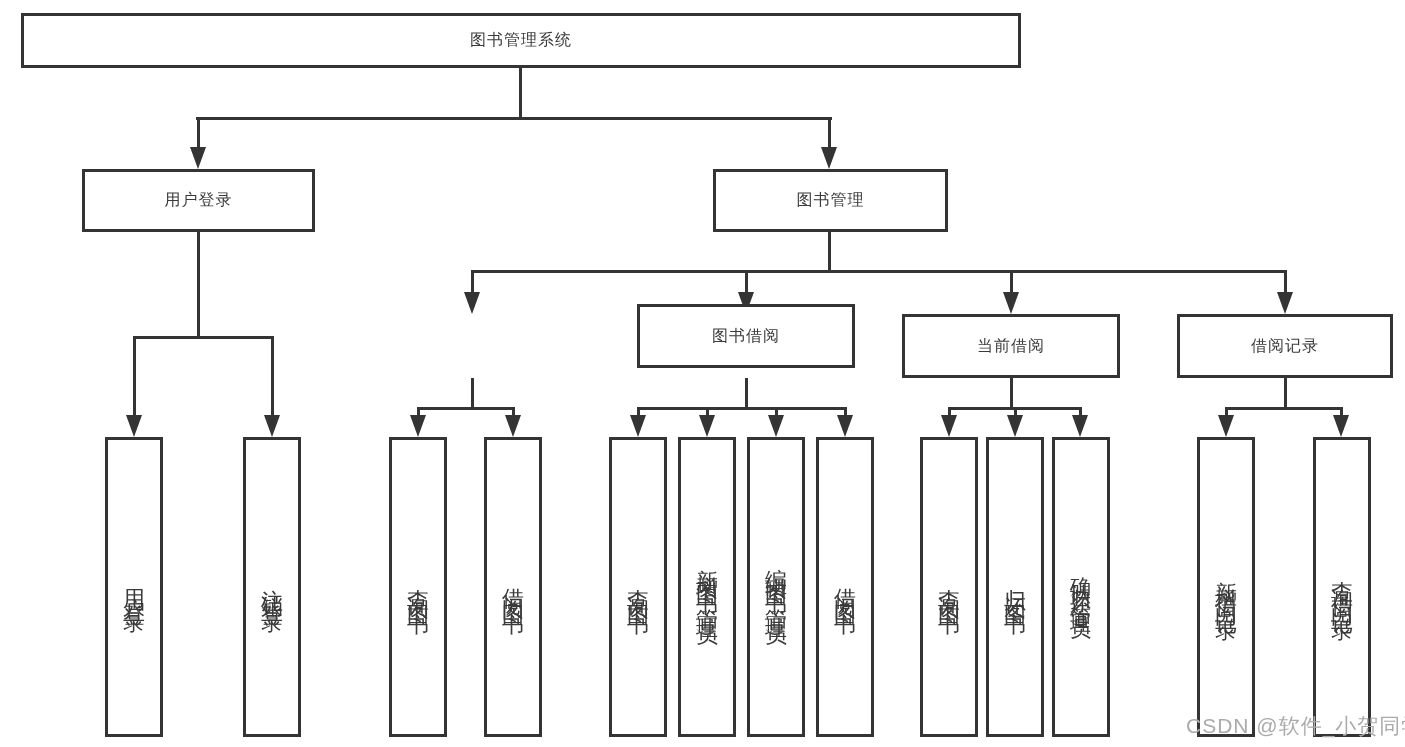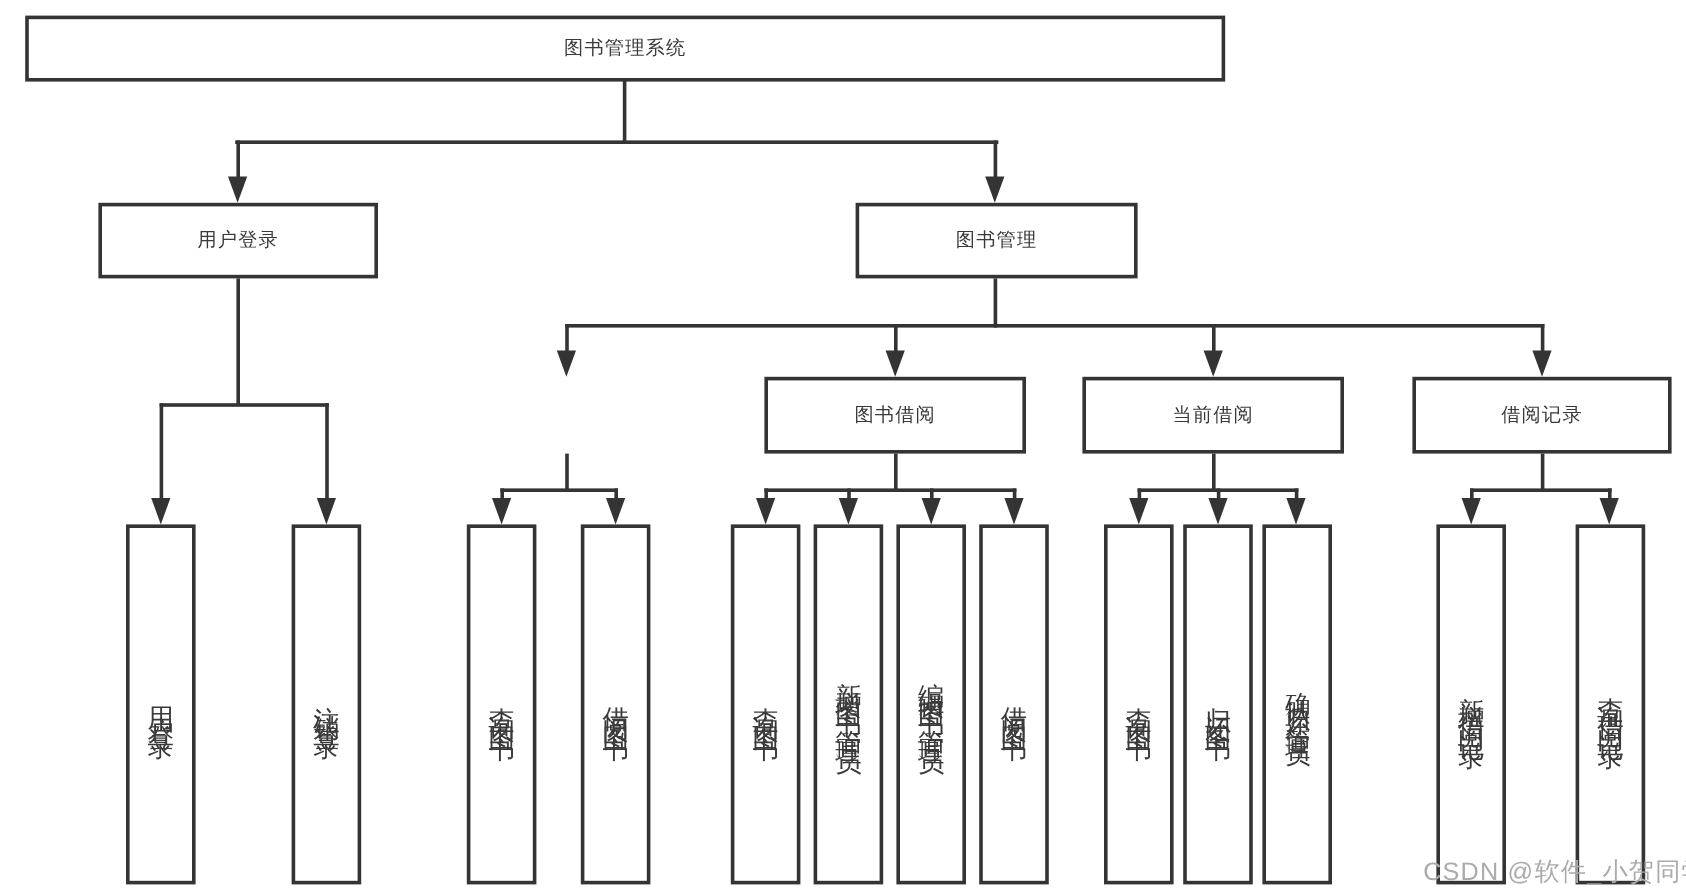--- a/index.html
+++ b/index.html
@@ -89,21 +89,21 @@
   <div class="hline" style="left:471px;top:270px;width:816px"></div>
   <div class="vline" style="left:471px;top:270px;height:24px"></div>
   <div class="arrow" style="left:464px;top:292px"></div>
   <div class="vline" style="left:745px;top:270px;height:24px"></div>
   <div class="arrow" style="left:738px;top:292px"></div>
   <div class="vline" style="left:1010px;top:270px;height:24px"></div>
   <div class="arrow" style="left:1003px;top:292px"></div>
   <div class="vline" style="left:1284px;top:270px;height:24px"></div>
   <div class="arrow" style="left:1277px;top:292px"></div>
 
-  <div class="hbox" style="left:637px;top:314px;width:218px;height:64px">
+  <div class="hbox" style="left:637px;top:304px;width:218px;height:64px">
     <span>图书借阅</span>
   </div>
   <div class="hbox" style="left:902px;top:314px;width:218px;height:64px">
     <span>当前借阅</span>
   </div>
   <div class="hbox" style="left:1177px;top:314px;width:216px;height:64px">
     <span>借阅记录</span>
   </div>
 
   <div class="vline" style="left:471px;top:378px;height:31px"></div>

